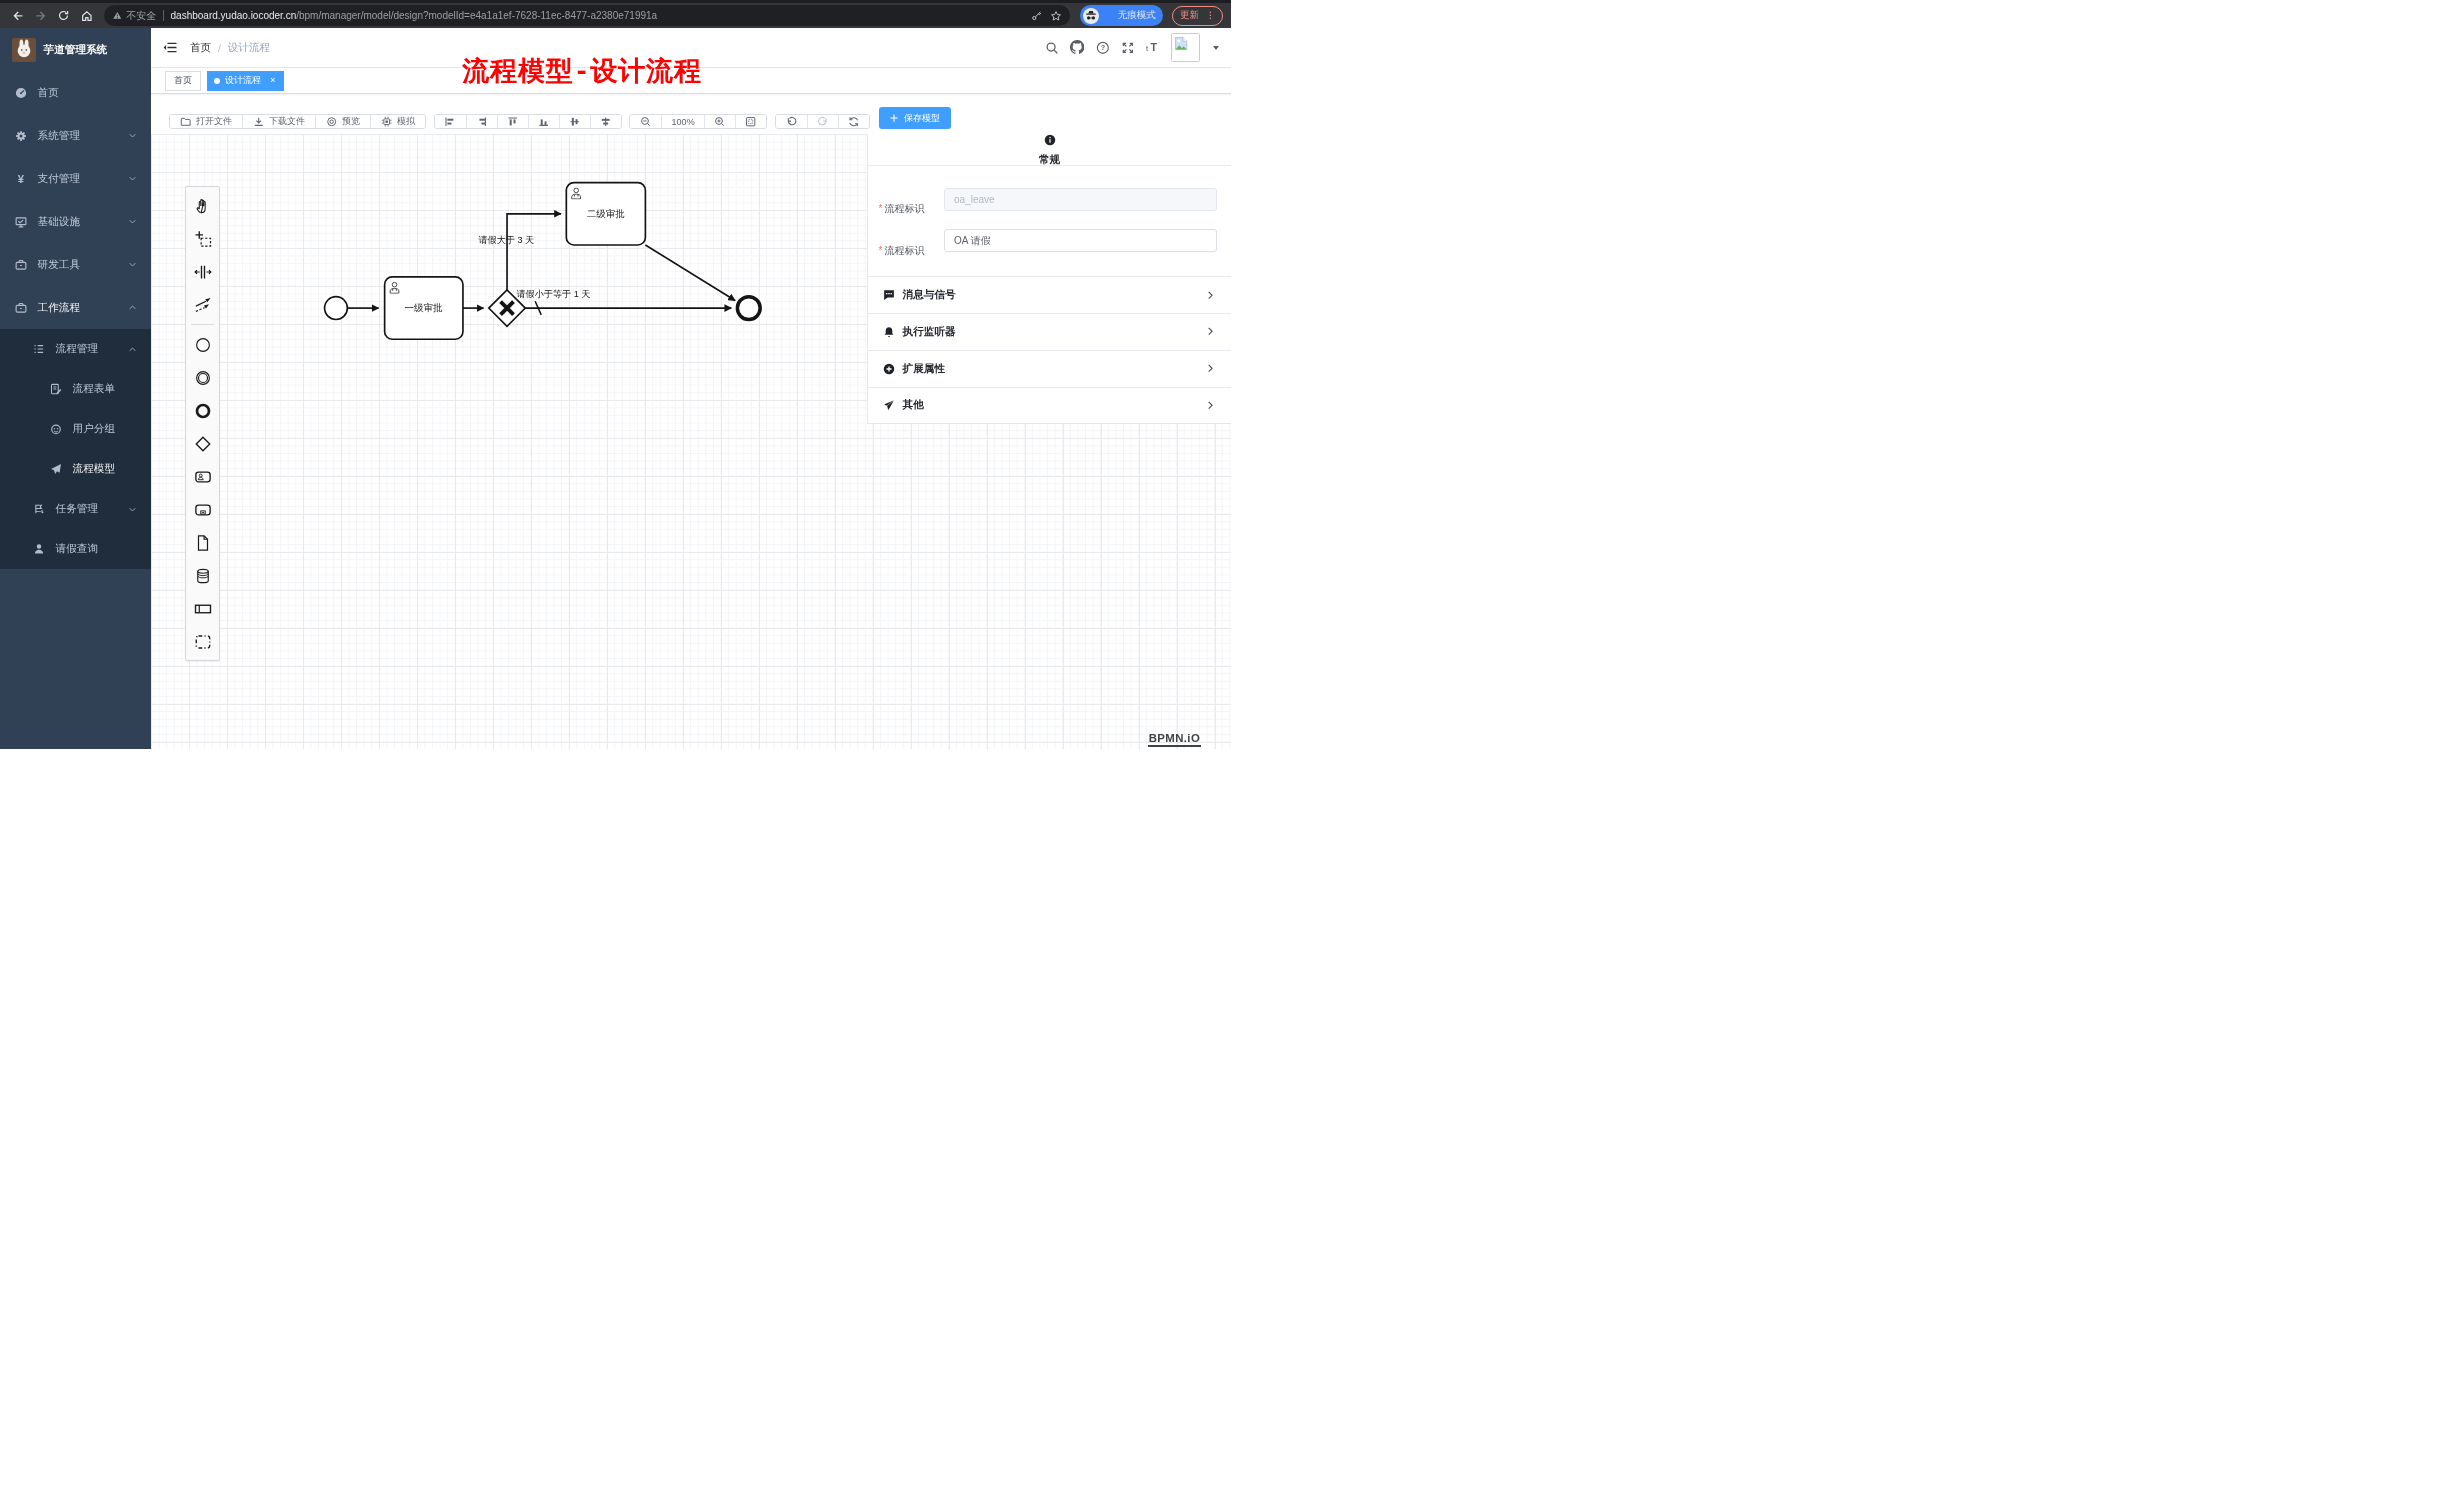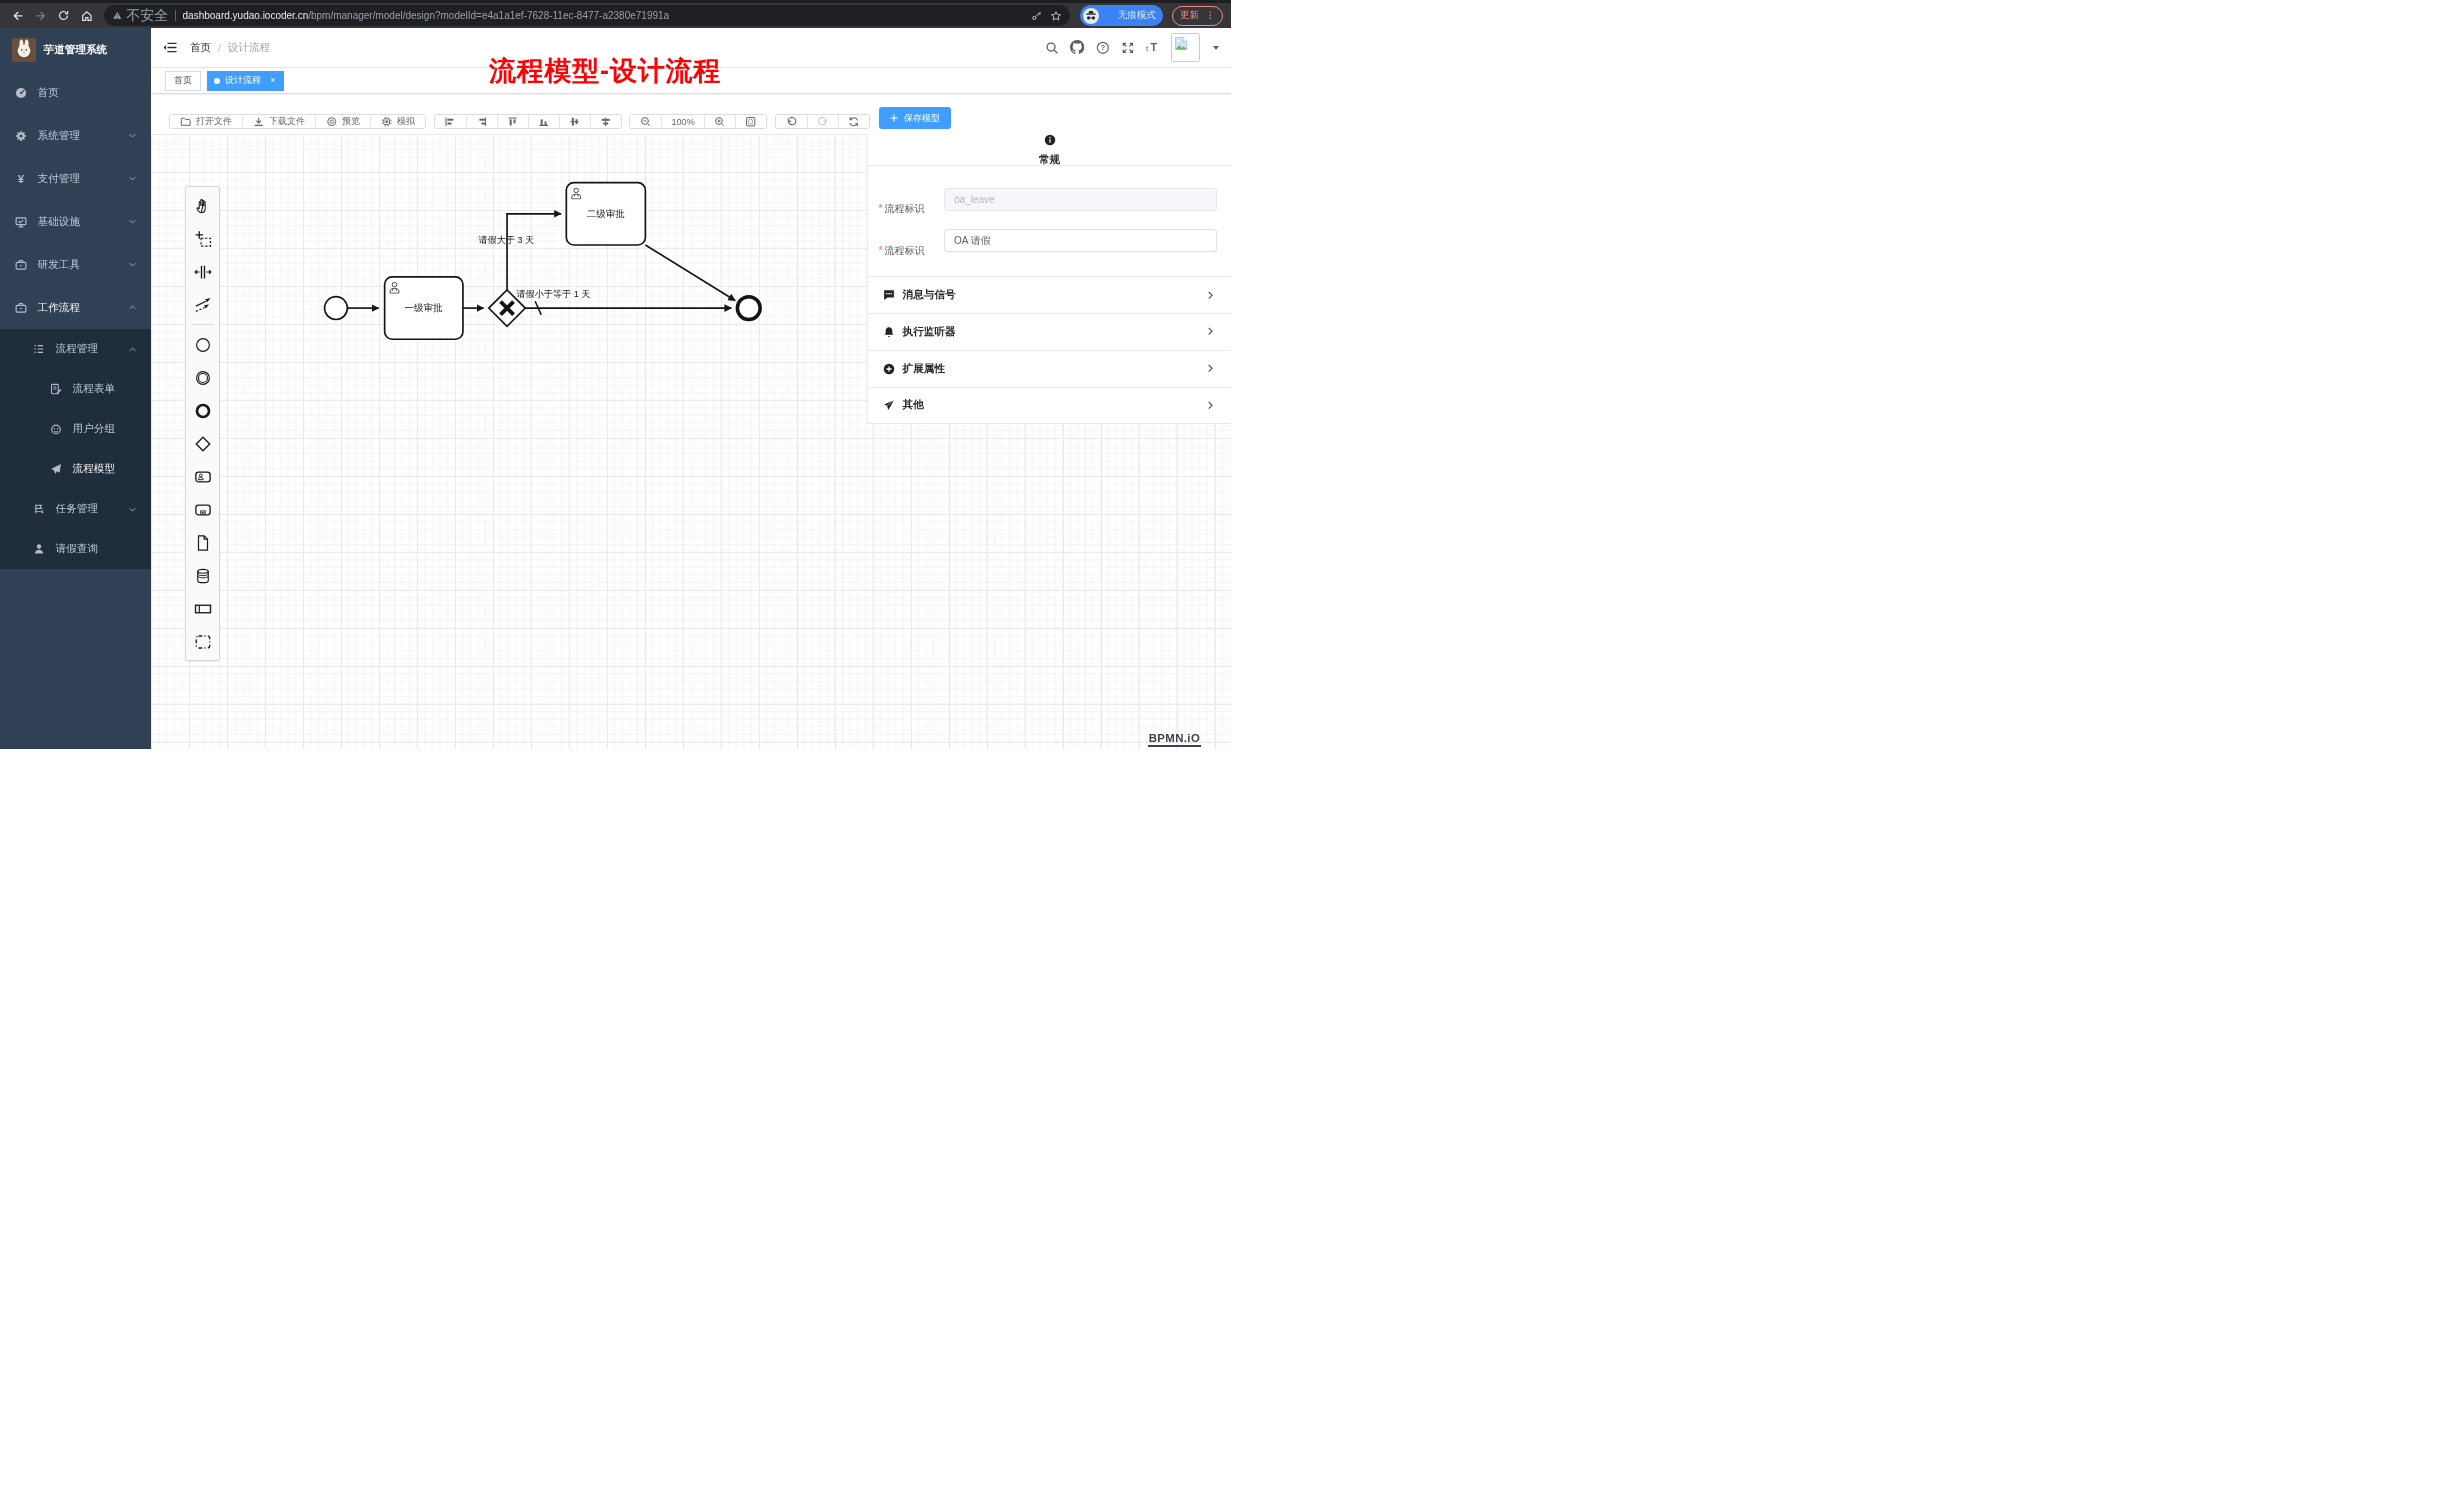--- a/index.html
+++ b/index.html
@@ -5,21 +5,21 @@
   html,body{margin:0;padding:0;background:#fff;font-family:"Liberation Sans","DejaVu Sans",sans-serif;}
   *{box-sizing:border-box;}
   #stage{position:relative;width:1231px;height:749px;overflow:hidden;background:#fff;}
 
   
   .browser{position:relative;height:28px;background:#34363a;display:flex;align-items:center;padding:3px 7.6px 0 7.6px;gap:3px;}
   .browser:before{content:"";position:absolute;left:0;top:0;right:0;height:3px;background:#1d1e21;}
   .bnav{width:20px;height:20px;display:flex;align-items:center;justify-content:center;color:#dfe1e5;flex:0 0 auto;}
   .bnav.dim{color:#76797e;}
   .omnibox{flex:1;height:20.5px;background:#1f2023;border-radius:10.6px;display:flex;align-items:center;padding:0 7.6px;margin:0 4.6px;min-width:0;}
-  .omnibox .sec{display:flex;align-items:center;gap:3.8px;color:#9aa0a6;font-size:14px;flex:0 0 auto;}
+  .omnibox .sec{display:flex;align-items:center;gap:3.8px;color:#9aa0a6;font-size:10px;flex:0 0 auto;}
   .omnibox .divider{width:0.8px;height:10.6px;background:#5f6368;margin:0 6.8px;flex:0 0 auto;}
   .url{font-size:10px;white-space:nowrap;overflow:hidden;text-overflow:ellipsis;flex:1;min-width:0;}
   .url .domain{color:#e8eaed;}
   .url .path{color:#9aa0a6;}
   .obox-ic{color:#c6c9ce;margin-left:7.6px;flex:0 0 auto;}
   .incog{display:flex;align-items:center;gap:19px;background:#3b82f6;border-radius:10.6px;height:20.5px;padding:0 7.6px 0 2.3px;color:#e8eaed;font-size:9.5px;flex:0 0 auto;margin-left:3px;justify-content:space-between;}
   .update-pill{display:flex;align-items:center;gap:6px;border:1.1px solid #f28b82;border-radius:10.6px;height:20px;padding:0 6.8px;color:#f28b82;font-size:9.5px;flex:0 0 auto;margin-left:6px;}
 
   
   .app{display:flex;height:721px;}
@@ -44,21 +44,21 @@
   .navbar{height:40px;background:#fff;display:flex;align-items:center;padding:0 12px;border-bottom:0.8px solid #e4e7ea;position:relative;}
   .hamb{color:#303133;margin-right:12px;}
   .crumb{font-size:10.6px;display:flex;align-items:center;gap:6.8px;}
   .crumb .c1{color:#303133;}
   .crumb .sep{color:#c0c4cc;}
   .crumb .c2{color:#97a8be;}
   .nav-right{margin-left:auto;display:flex;align-items:center;gap:11.4px;color:#5a5e66;}
   .nav-ic{display:flex;align-items:center;justify-content:center;cursor:pointer;}
   .avatar-box{width:29px;height:29px;border:0.8px solid #c8ccd0;background:#fff;border-radius:1.5px;padding:1.5px;cursor:pointer;}
   .caret-down{width:0;height:0;border-left:3.8px solid transparent;border-right:3.8px solid transparent;border-top:4.6px solid #5a5e66;margin-left:1.5px;cursor:pointer;}
-  .annotation{position:absolute;left:454px;top:25px;transform:translateX(-50%);color:#fe0100;font-size:27px;font-weight:800;letter-spacing:0.8px;white-space:nowrap;z-index:40;pointer-events:none;}
+  .annotation{position:absolute;left:431px;top:25px;transform:translateX(-50%);color:#fe0100;font-size:27px;font-weight:800;letter-spacing:0.8px;white-space:nowrap;z-index:40;pointer-events:none;font-family:Liberation Mono, monospace;}
 
   .tagsbar{height:26px;background:#fff;display:flex;align-items:center;padding-left:14.4px;gap:6px;border-bottom:0.8px solid #d8dce5;box-shadow:0 0.8px 2.3px rgba(0,0,0,.10);position:relative;z-index:5;}
   .tag{height:20px;display:flex;align-items:center;padding:0 7.6px;font-size:9px;border:0.8px solid #d8dce5;background:#fff;color:#495060;cursor:pointer;}
   .tag.active{background:#409eff;border-color:#409eff;color:#fff;gap:4.6px;padding:0 7.6px 0 6.8px;}
   .tag .dot{width:6px;height:6px;border-radius:50%;background:#fff;flex:0 0 auto;}
   .tag .x{margin-left:4.6px;font-size:9px;line-height:1;}
 
   
   .toolbar{height:40px;background:#fff;display:flex;align-items:flex-end;padding:0 12px 4.6px 18px;gap:7.6px;}
   .btn-group{display:inline-flex;border:0.8px solid #d9dce3;border-radius:3px;background:#fff;overflow:hidden;height:15px;flex:0 0 auto;}

